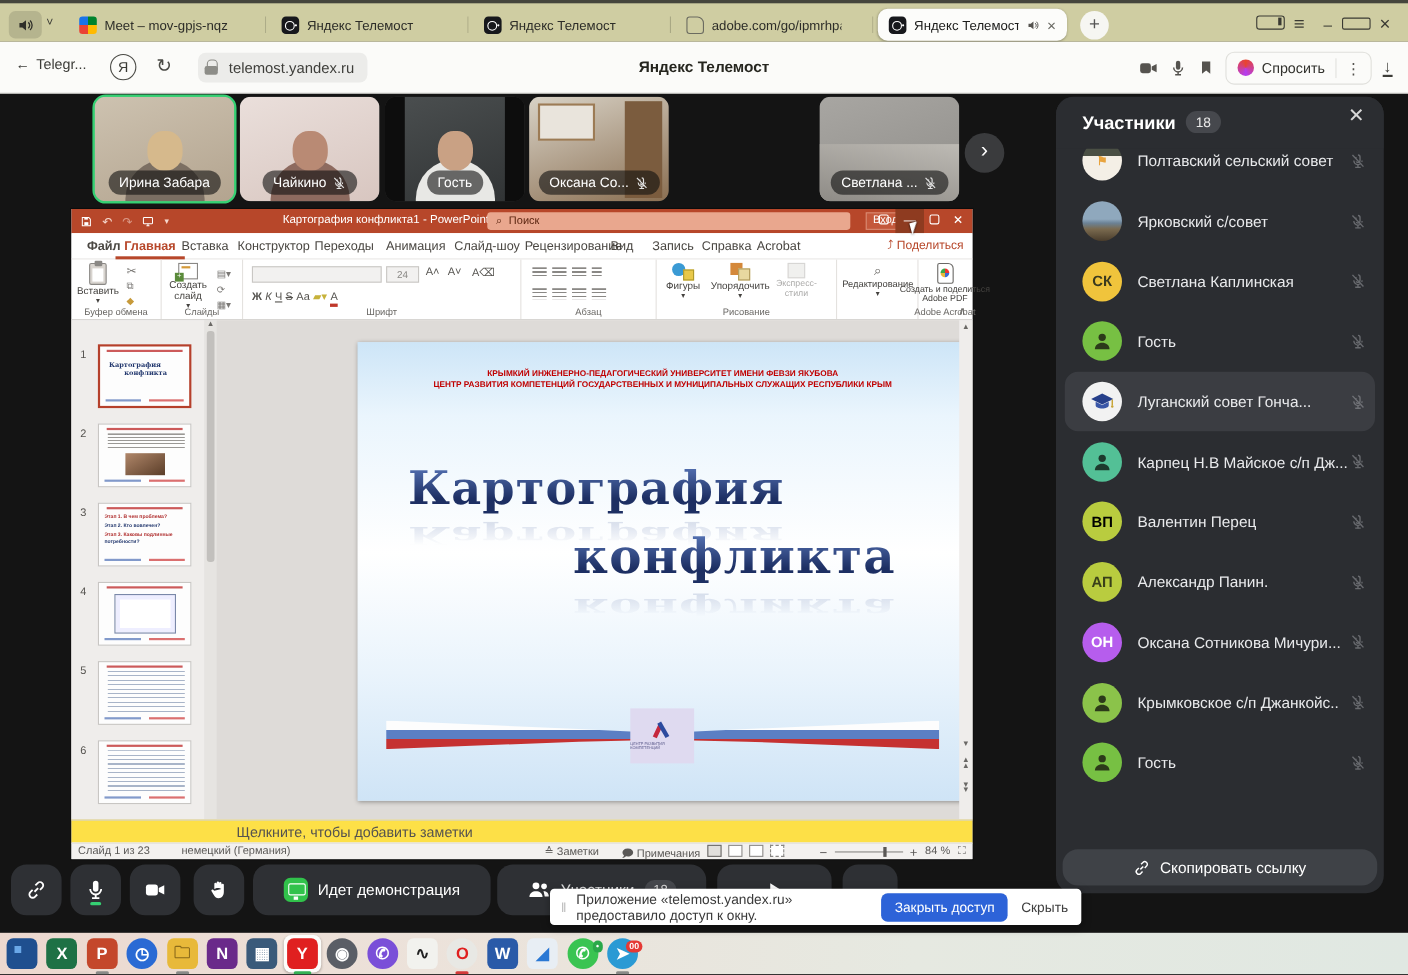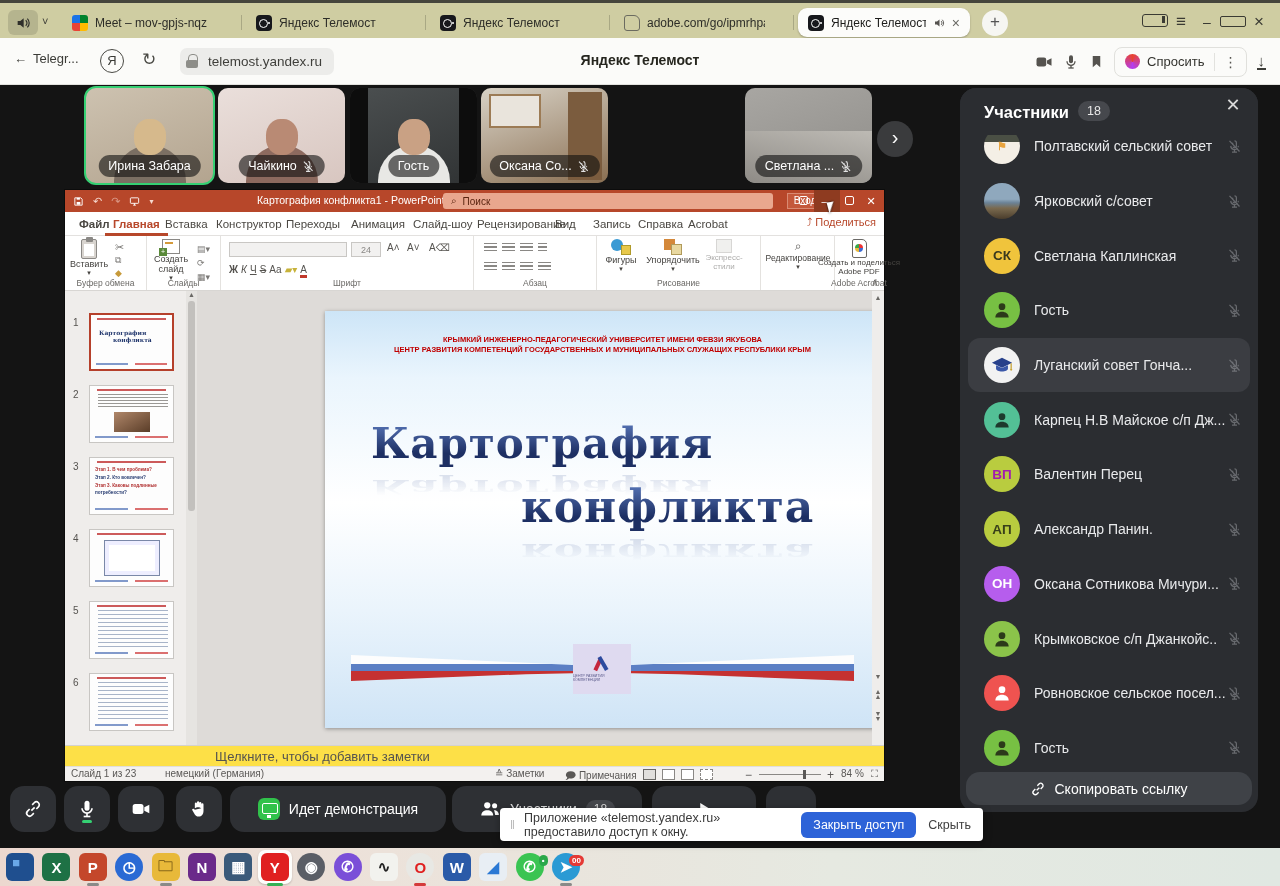--- a/index.html
+++ b/index.html
@@ -649,21 +649,21 @@
               <path d="M12 3a3 3 0 0 1 3 3v5a3 3 0 0 1-5.6 1.5" fill="none" stroke="#9a9ca1" stroke-width="2"></path>
               <path d="M9 6v2" stroke="#9a9ca1" stroke-width="2"></path>
               <path d="M6 11a6 6 0 0 0 10.6 3.8M18 11a6 6 0 0 1-.5 2.4" fill="none" stroke="#9a9ca1" stroke-width="1.8"></path>
               <line x1="12" y1="17" x2="12" y2="21" stroke="#9a9ca1" stroke-width="2"></line>
               <line x1="8" y1="21" x2="16" y2="21" stroke="#9a9ca1" stroke-width="2"></line>
               <line x1="4" y1="3" x2="20" y2="20" stroke="#9a9ca1" stroke-width="2"></line>
             </svg>
           </span>
         </div>
         <div class="prow">
-          <span class="avatar" style="background: rgb(185, 204, 63); color: #a21caf; text-align: right;">ВП</span>
+          <span class="avatar" style="background: rgb(185, 204, 63); color: #000000; text-align: right;">ВП</span>
           <span class="pname">Валентин Перец</span>
           <span class="pmic">
             <svg width="15" height="15" viewBox="0 0 24 24">
               <path d="M12 3a3 3 0 0 1 3 3v5a3 3 0 0 1-5.6 1.5" fill="none" stroke="#9a9ca1" stroke-width="2"></path>
               <path d="M9 6v2" stroke="#9a9ca1" stroke-width="2"></path>
               <path d="M6 11a6 6 0 0 0 10.6 3.8M18 11a6 6 0 0 1-.5 2.4" fill="none" stroke="#9a9ca1" stroke-width="1.8"></path>
               <line x1="12" y1="17" x2="12" y2="21" stroke="#9a9ca1" stroke-width="2"></line>
               <line x1="8" y1="21" x2="16" y2="21" stroke="#9a9ca1" stroke-width="2"></line>
               <line x1="4" y1="3" x2="20" y2="20" stroke="#9a9ca1" stroke-width="2"></line>
             </svg>
@@ -698,39 +698,20 @@
           </span>
         </div>
         <div class="prow">
           <span class="avatar" style="background: rgb(139, 195, 74);">
             <svg width="20" height="20" viewBox="0 0 24 24">
               <circle cx="12" cy="8" r="4" fill="#2c3a1a"></circle>
               <path d="M4 21c0-4.5 3.8-7 8-7s8 2.5 8 7z" fill="#2c3a1a"></path>
             </svg>
           </span>
           <span class="pname">Крымковское с/п Джанкойс..</span>
-          <span class="pmic">
-            <svg width="15" height="15" viewBox="0 0 24 24">
-              <path d="M12 3a3 3 0 0 1 3 3v5a3 3 0 0 1-5.6 1.5" fill="none" stroke="#9a9ca1" stroke-width="2"></path>
-              <path d="M9 6v2" stroke="#9a9ca1" stroke-width="2"></path>
-              <path d="M6 11a6 6 0 0 0 10.6 3.8M18 11a6 6 0 0 1-.5 2.4" fill="none" stroke="#9a9ca1" stroke-width="1.8"></path>
-              <line x1="12" y1="17" x2="12" y2="21" stroke="#9a9ca1" stroke-width="2"></line>
-              <line x1="8" y1="21" x2="16" y2="21" stroke="#9a9ca1" stroke-width="2"></line>
-              <line x1="4" y1="3" x2="20" y2="20" stroke="#9a9ca1" stroke-width="2"></line>
-            </svg>
-          </span>
-        </div>
-        <div class="prow">
-          <span class="avatar" style="background: rgb(239, 83, 80);">
-            <svg width="20" height="20" viewBox="0 0 24 24">
-              <circle cx="12" cy="8" r="4" fill="#ffffff"></circle>
-              <path d="M4 21c0-4.5 3.8-7 8-7s8 2.5 8 7z" fill="#ffffff"></path>
-            </svg>
-          </span>
-          <span class="pname">Ровновское сельское посел...</span>
           <span class="pmic">
             <svg width="15" height="15" viewBox="0 0 24 24">
               <path d="M12 3a3 3 0 0 1 3 3v5a3 3 0 0 1-5.6 1.5" fill="none" stroke="#9a9ca1" stroke-width="2"></path>
               <path d="M9 6v2" stroke="#9a9ca1" stroke-width="2"></path>
               <path d="M6 11a6 6 0 0 0 10.6 3.8M18 11a6 6 0 0 1-.5 2.4" fill="none" stroke="#9a9ca1" stroke-width="1.8"></path>
               <line x1="12" y1="17" x2="12" y2="21" stroke="#9a9ca1" stroke-width="2"></line>
               <line x1="8" y1="21" x2="16" y2="21" stroke="#9a9ca1" stroke-width="2"></line>
               <line x1="4" y1="3" x2="20" y2="20" stroke="#9a9ca1" stroke-width="2"></line>
             </svg>
           </span>

